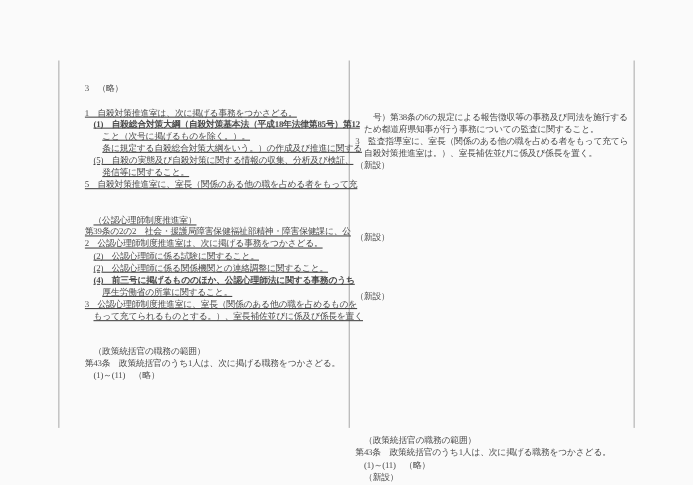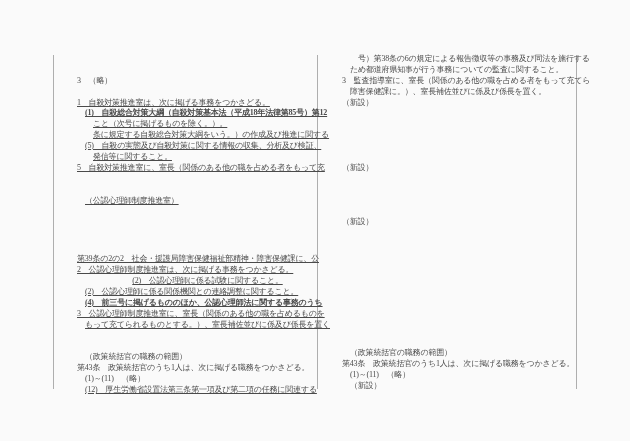--- a/index.html
+++ b/index.html
@@ -26,21 +26,21 @@
     position:absolute;
     top:54px;
     font-size:8px;
     line-height:10.9px;
     letter-spacing:-0.2px;
     color:#4a4a4a;
     overflow:hidden;
     white-space:nowrap;
   }
   .col-left{left:77px;width:253px;height:340px;}
-  .col-right{left:342px;width:251px;height:340px;}
+  .col-right{left:323px;width:251px;height:340px;margin-top:48px;}
   .line{height:10.9px;}
   .line.u{
     text-decoration:underline;
     text-decoration-thickness:1px;
     text-underline-offset:1px;
   }
 </style>
 </head>
 <body>
 
@@ -57,40 +57,40 @@
       <div class="line u" style="padding-left: 0px;">1　自殺対策推進室は、次に掲げる事務をつかさどる。</div>
       <div class="line u" style="padding-left: 8px; font-weight: bold;">(1)　自殺総合対策大綱（自殺対策基本法（平成18年法律第85号）第12</div>
       <div class="line u" style="padding-left: 16px;">こと（次号に掲げるものを除く。）。</div>
       <div class="line u" style="padding-left: 16px;">条に規定する自殺総合対策大綱をいう。）の作成及び推進に関する</div>
       <div class="line u" style="padding-left: 8px;">(5)　自殺の実態及び自殺対策に関する情報の収集、分析及び検証、</div>
       <div class="line u" style="padding-left: 16px;">発信等に関すること。</div>
       <div class="line u" style="padding-left: 0px;">5　自殺対策推進室に、室長（関係のある他の職を占める者をもって充</div>
       <div class="line" style="padding-left: 0px;">&nbsp;</div>
       <div class="line" style="padding-left: 0px;">&nbsp;</div>
       <div class="line u" style="padding-left: 8px;">（公認心理師制度推進室）</div>
-      <div class="line u" style="padding-left: 0px; margin-top: 48px;">第39条の2の2　社会・援護局障害保健福祉部精神・障害保健課に、公</div>
+      <div class="line u" style="padding-left: 0px;">第39条の2の2　社会・援護局障害保健福祉部精神・障害保健課に、公</div>
       <div class="line u" style="padding-left: 0px;">2　公認心理師制度推進室は、次に掲げる事務をつかさどる。</div>
-      <div class="line u" style="padding-left: 8px; text-align: center;">(2)　公認心理師に係る試験に関すること。</div>
+      <div class="line u" style="padding-left: 8px;">(2)　公認心理師に係る試験に関すること。</div>
       <div class="line u" style="padding-left: 8px;">(2)　公認心理師に係る関係機関との連絡調整に関すること。</div>
       <div class="line u" style="padding-left: 8px; font-weight: bold;">(4)　前三号に掲げるもののほか、公認心理師法に関する事務のうち</div>
+      <div class="line u" style="padding-left: 16px;">厚生労働省の所掌に関すること。</div>
       <div class="line u" style="padding-left: 0px;">3　公認心理師制度推進室に、室長（関係のある他の職を占めるものを</div>
       <div class="line u" style="padding-left: 8px;">もって充てられるものとする。）、室長補佐並びに係及び係長を置く。</div>
       <div class="line" style="padding-left: 0px;">&nbsp;</div>
       <div class="line" style="padding-left: 0px;">&nbsp;</div>
       <div class="line" style="padding-left: 8px;">（政策統括官の職務の範囲）</div>
       <div class="line" style="padding-left: 0px;">第43条　政策統括官のうち1人は、次に掲げる職務をつかさどる。</div>
       <div class="line" style="padding-left: 8px;">(1)～(11)　（略）</div>
-      <div class="line u" style="padding-left: 8px;">(12)　厚生労働省設置法第三条第一項及び第二項の任務に関連する</div>
     </div>
 
   <div class="col col-right">
       <div class="line" style="padding-left: 16px;">号）第38条の6の規定による報告徴収等の事務及び同法を施行する</div>
       <div class="line" style="padding-left: 8px;">ため都道府県知事が行う事務についての監査に関すること。</div>
       <div class="line" style="padding-left: 0px;">3　監査指導室に、室長（関係のある他の職を占める者をもって充てら</div>
-      <div class="line" style="padding-left: 8px;">障害保健課に。）、室長補佐並びに係及び係長を置く。</div>
+      <div class="line" style="padding-left: 8px;">自殺対策推進室は。）、室長補佐並びに係及び係長を置く。</div>
       <div class="line" style="padding-left: 0px;">（新設）</div>
       <div class="line" style="padding-left: 0px;">&nbsp;</div>
       <div class="line" style="padding-left: 0px;">&nbsp;</div>
       <div class="line" style="padding-left: 0px;">&nbsp;</div>
       <div class="line" style="padding-left: 0px;">&nbsp;</div>
       <div class="line" style="padding-left: 0px;">&nbsp;</div>
       <div class="line" style="padding-left: 0px;">（新設）</div>
       <div class="line" style="padding-left: 0px;">&nbsp;</div>
       <div class="line" style="padding-left: 0px;">&nbsp;</div>
       <div class="line" style="padding-left: 0px;">&nbsp;</div>

